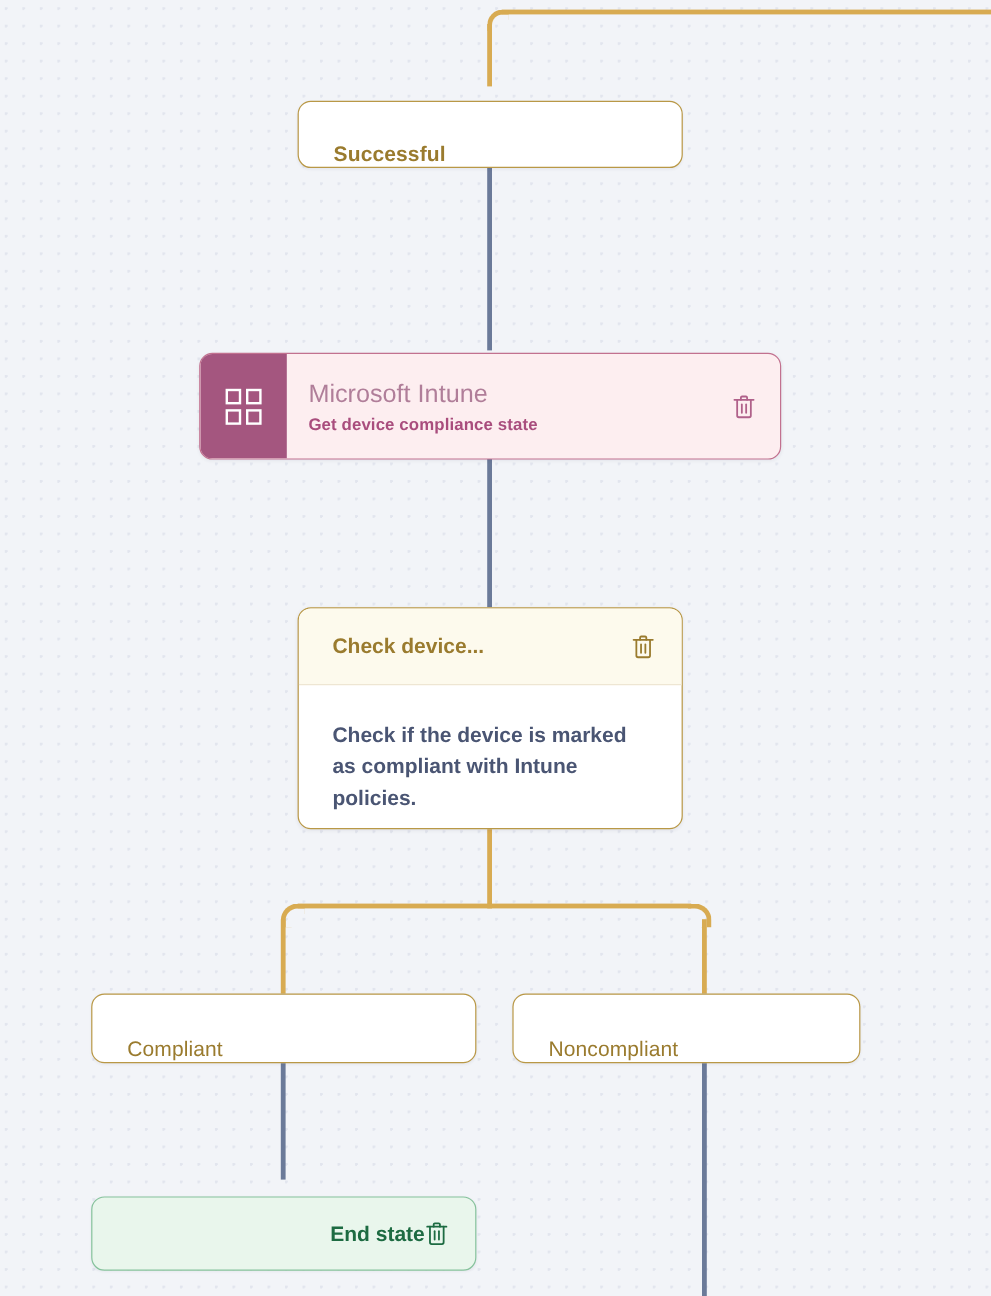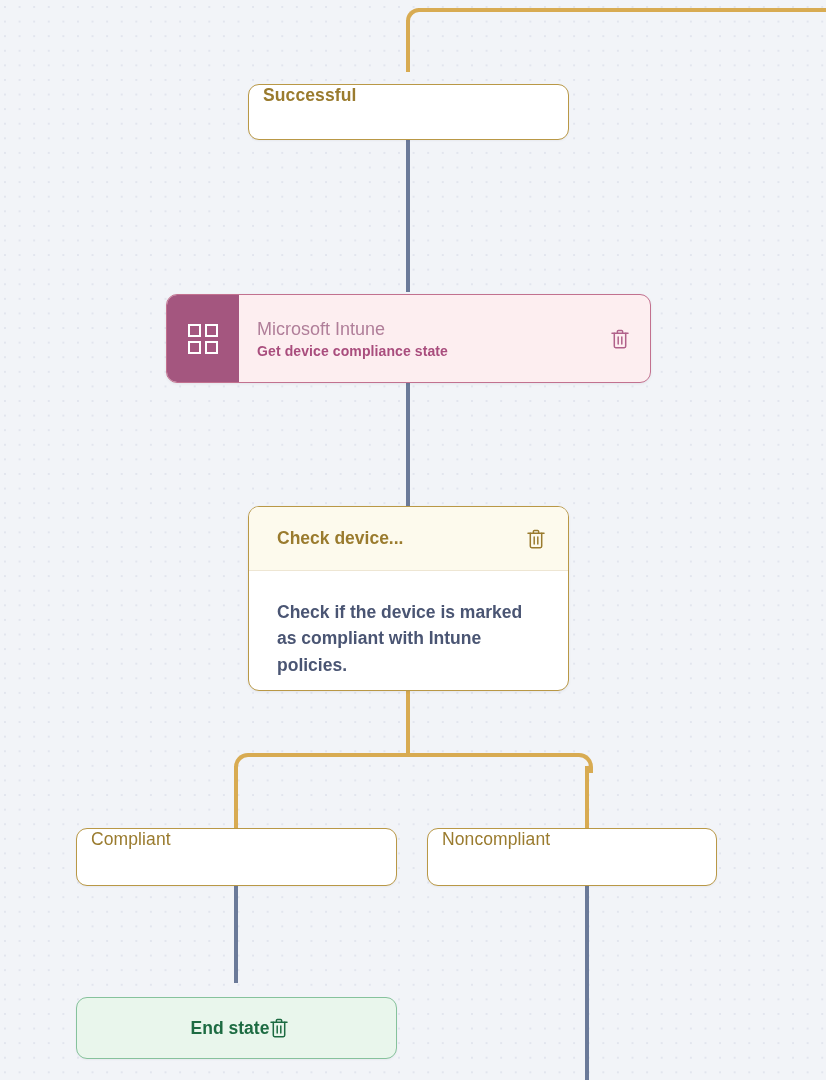--- a/index.html
+++ b/index.html
@@ -44,22 +44,22 @@
     position: absolute;
     box-sizing: border-box;
     border-radius: 11px;
     background: #ffffff;
   }
 
   
   .pill {
     border: 1.6px solid #b99846;
     display: flex;
-    align-items: flex-start;
-    padding-left: 14px;
+    align-items: flex-end;
+    padding-left: 29px;
     box-shadow: 0 1px 2px rgba(40,45,70,.05);
   }
   .pill-label {
     font-size: 17.5px;
     color: #9a7b2e;
     letter-spacing: .1px;
   }
   .pill-label.semibold { font-weight: 700; }
 
   
@@ -93,21 +93,21 @@
     box-sizing: border-box;
   }
   .action-text {
     flex: 1 1 auto;
     display: flex;
     flex-direction: column;
     justify-content: center;
     padding-left: 18px;
   }
   .action-sub {
-    font-size: 18px;
+    font-size: 21px;
     color: #b07e99;
     line-height: 1.38;
   }
   .action-title {
     font-size: 14px;
     font-weight: 700;
     color: #a94d7d;
     line-height: 1.34;
     letter-spacing: .1px;
   }
@@ -151,21 +151,21 @@
     line-height: 1.5;
     color: #4a5573;
   }
 
   
   .end-node {
     border: 1.5px solid #86c29c;
     background: #e9f6ec;
     display: flex;
     align-items: center;
-    justify-content: center;
+    justify-content: flex-end;
     padding: 0 22px 0 29px;
     box-shadow: 0 1px 2px rgba(40,45,70,.05);
   }
   .end-label {
     font-size: 17.5px;
     font-weight: 700;
     color: #1d6b42;
   }
 
   svg { display: block; }

